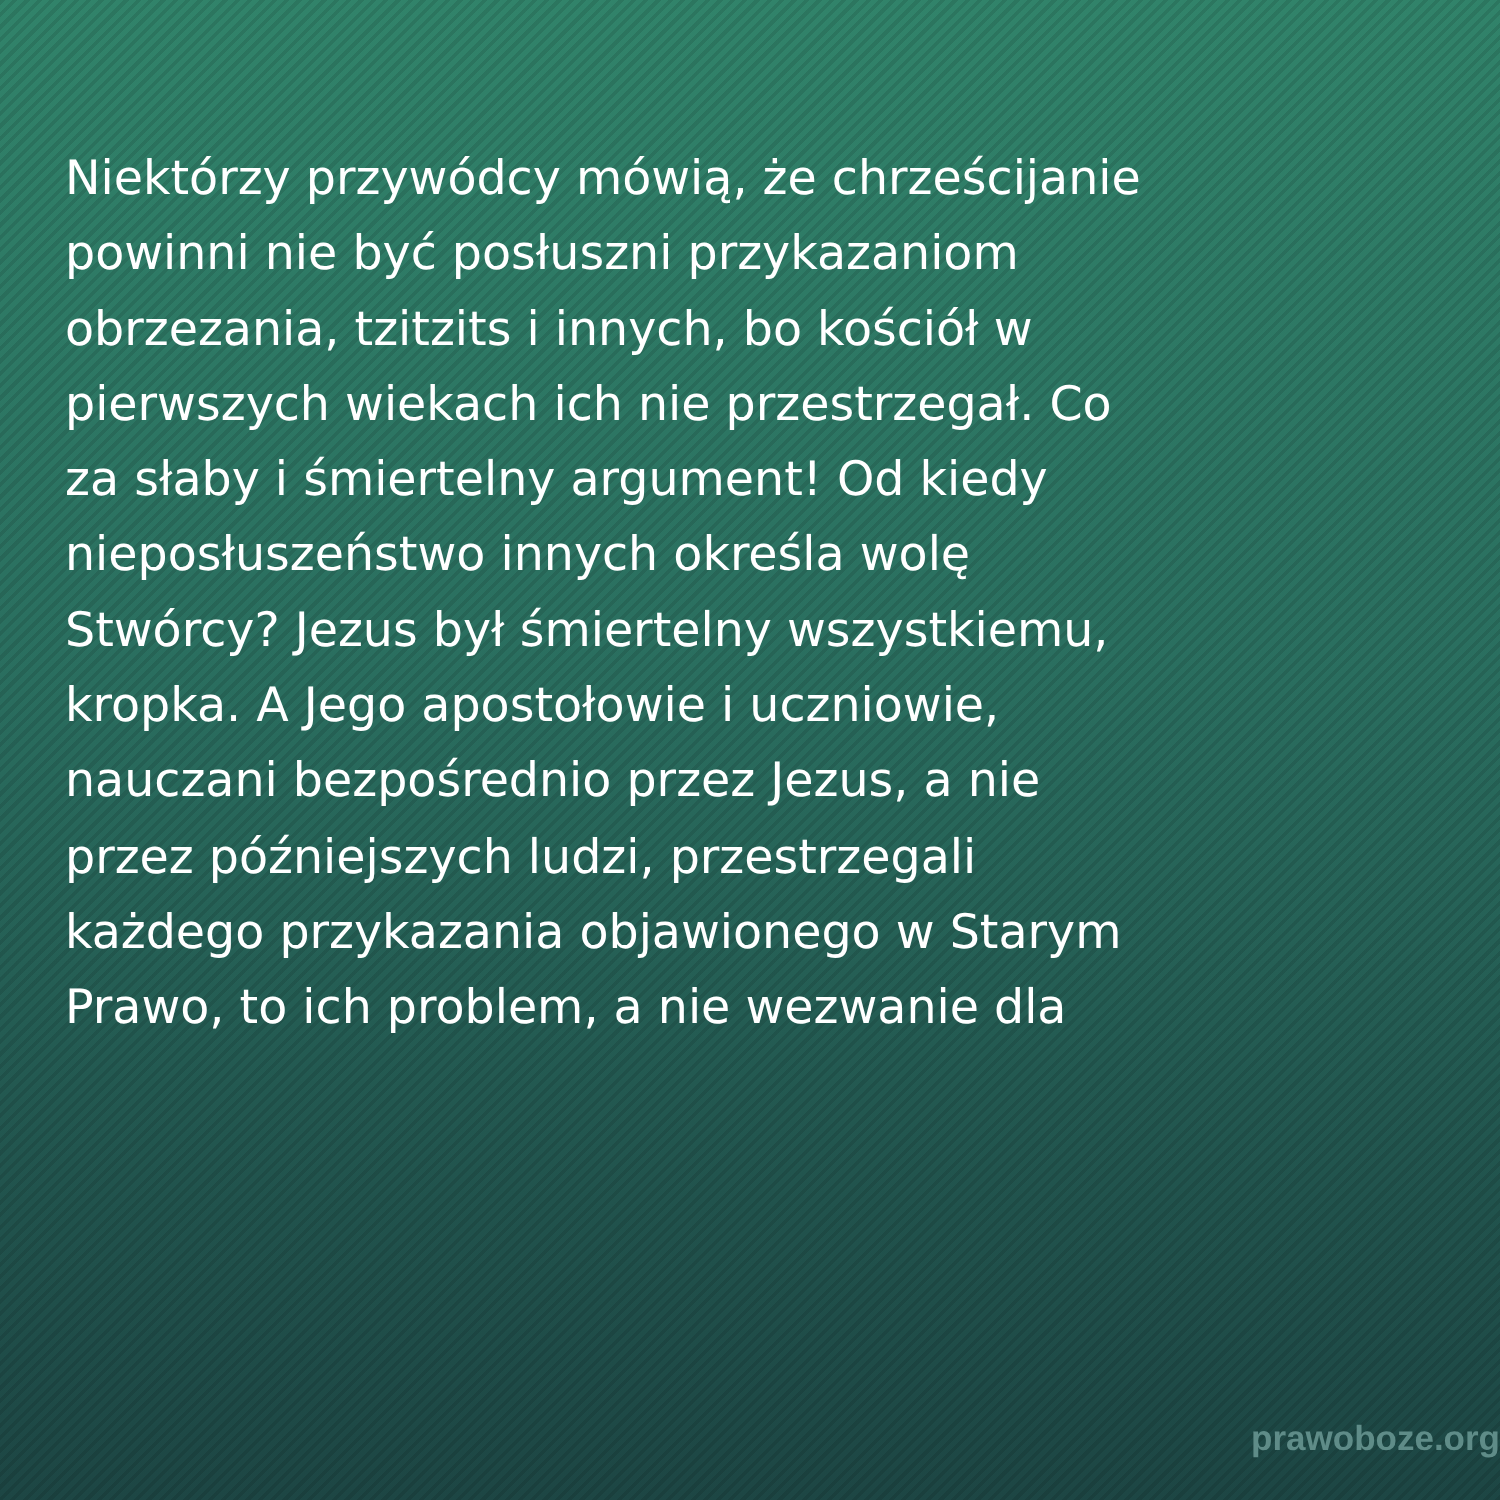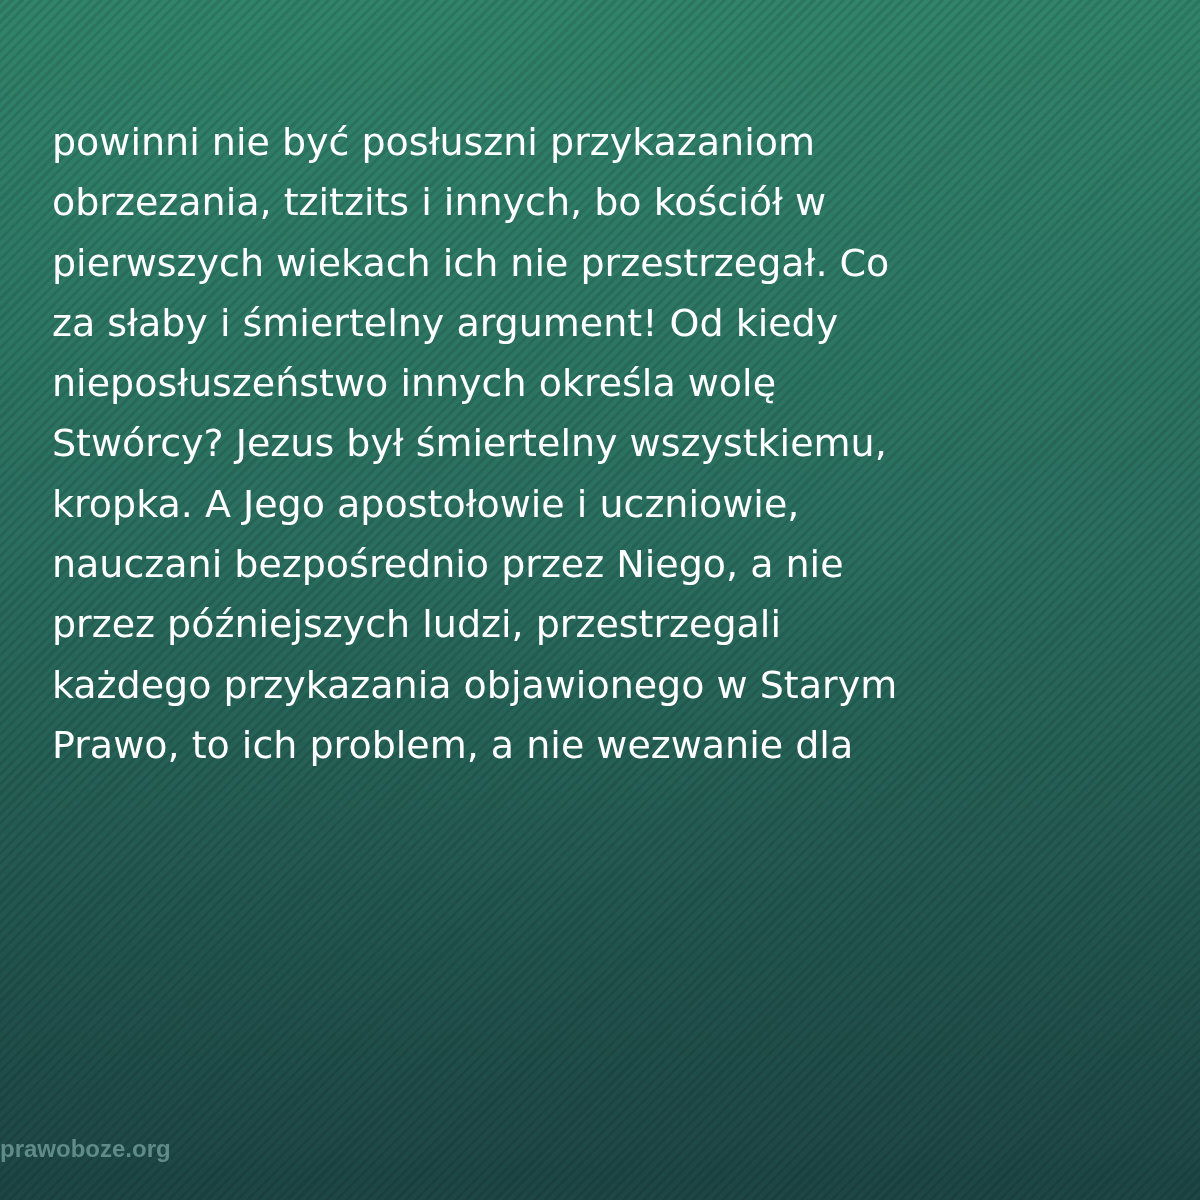--- a/index.html
+++ b/index.html
@@ -27,41 +27,42 @@
       color: #ffffff;
       font-family: "DejaVu Sans", sans-serif;
       font-size: 38px;
       line-height: 60.3px;
       white-space: nowrap;
       letter-spacing: 0px;
     }
     .footer {
       position: absolute;
       left: 0; right: 0; top: 1135px;
-      text-align: left;
+      text-align: right;
       font-family: "Liberation Sans", sans-serif;
       font-weight: bold;
-      font-size: 24px;
+      font-size: 28px;
       color: #5f8c88;
     }
   </style>
 </head>
 <body>
 
 <div class="card">
   <div class="stripes"></div>
 
   <div class="text-block">
+    <span class="line">Niektórzy przywódcy mówią, że chrześcijanie</span>
     <span class="line">powinni nie być posłuszni przykazaniom</span>
     <span class="line">obrzezania, tzitzits i innych, bo kościół w</span>
     <span class="line">pierwszych wiekach ich nie przestrzegał. Co</span>
     <span class="line">za słaby i śmiertelny argument! Od kiedy</span>
     <span class="line">nieposłuszeństwo innych określa wolę</span>
     <span class="line">Stwórcy? Jezus był śmiertelny wszystkiemu,</span>
     <span class="line">kropka. A Jego apostołowie i uczniowie,</span>
-    <span class="line">nauczani bezpośrednio przez Niego, a nie</span>
+    <span class="line">nauczani bezpośrednio przez Jezus, a nie</span>
     <span class="line">przez późniejszych ludzi, przestrzegali</span>
     <span class="line">każdego przykazania objawionego w Starym</span>
     <span class="line">Prawo, to ich problem, a nie wezwanie dla</span>
   </div>
 
   <div class="footer">prawoboze.org</div>
 </div>
 
 </body></html>

